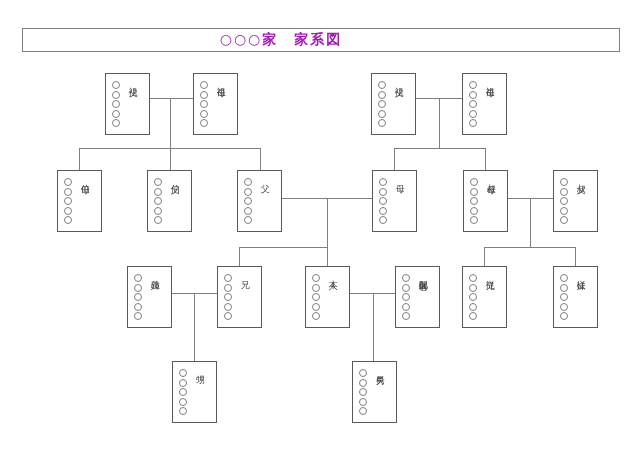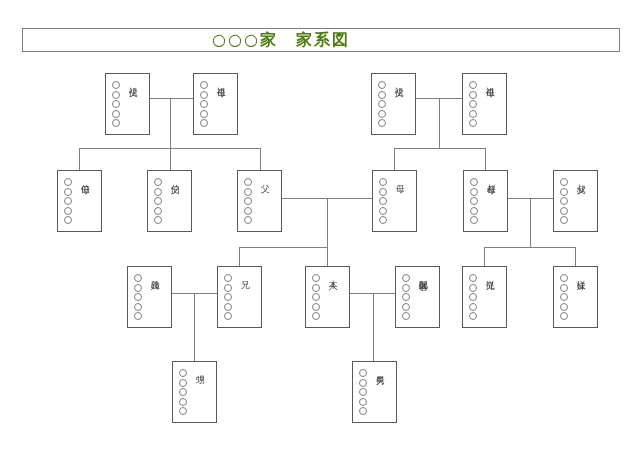--- a/index.html
+++ b/index.html
@@ -21,23 +21,23 @@
     top: 28px;
     width: 596px;
     height: 22px;
     border: 1px solid #7f7f7f;
     background: #ffffff;
     display: flex;
     align-items: center;
     justify-content: center;
   }
   .title-text {
-    font-size: 16px;
+    font-size: 14px;
     font-weight: bold;
-    color: #4d7c0f;
+    color: #a21caf;
     letter-spacing: 2px;
     transform: translateX(-40px);
     white-space: pre;
   }
   .conn {
     position: absolute;
     background: #7f7f7f;
   }
   .person-box {
     position: absolute;

